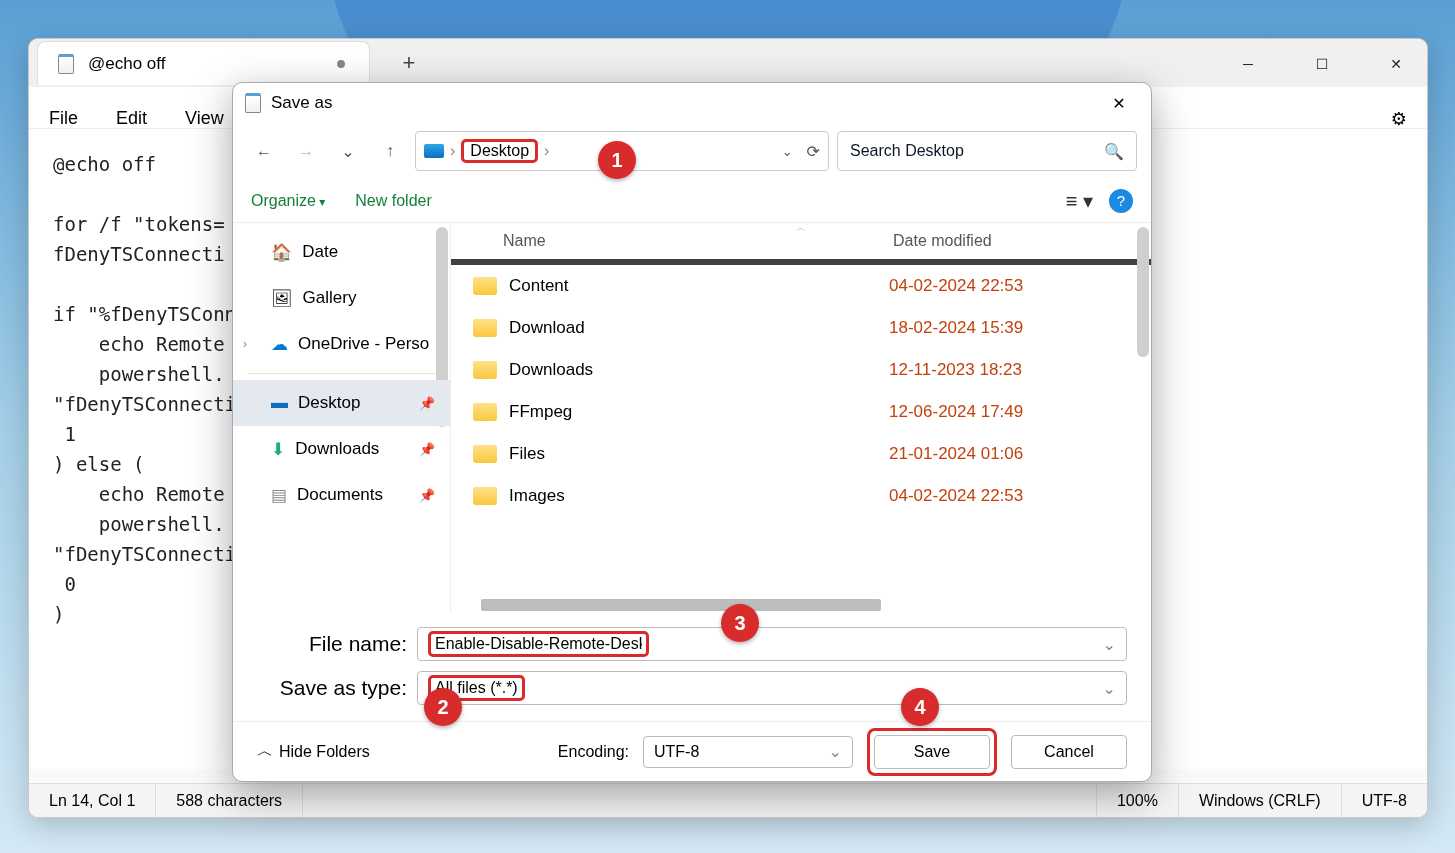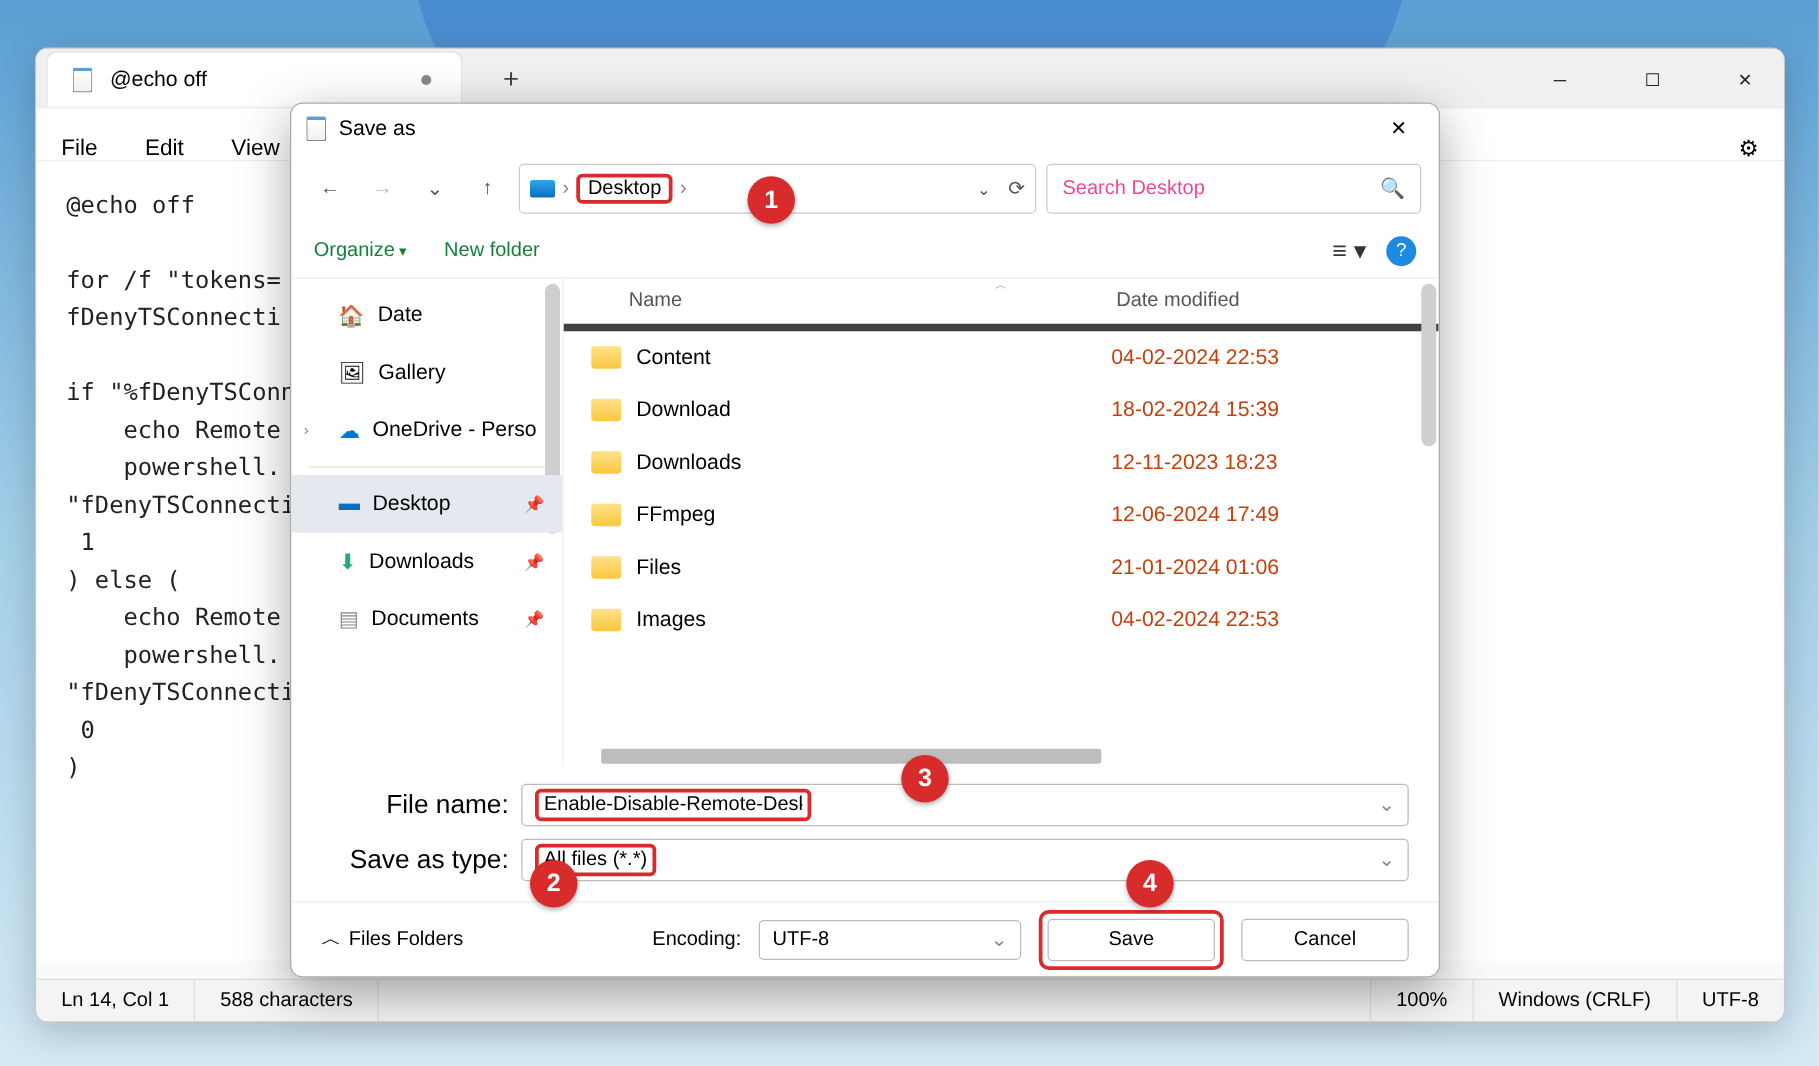--- a/index.html
+++ b/index.html
@@ -27,21 +27,21 @@
 .dlg-close { margin-left: auto; width: 40px; height: 30px; display: flex; align-items: center; justify-content: center; font-size: 16px; cursor: pointer; }
 .dlg-nav { height: 56px; display: flex; align-items: center; padding: 0 14px; gap: 8px; }
 .nav-btn { width: 34px; height: 34px; display: flex; align-items: center; justify-content: center; font-size: 16px; color: #555; cursor: pointer; }
 .addr-bar { flex: 1; height: 40px; border: 1px solid #ccc; border-radius: 4px; display: flex; align-items: center; padding: 0 8px; gap: 6px; font-size: 16px; }
 .addr-icon { width: 20px; height: 14px; background: linear-gradient(#2da8e8,#0b6ec0); border-radius: 2px; }
 .addr-chev { color: #888; }
 .addr-loc { border: 3px solid #d82b2b; border-radius: 5px; padding: 0 6px; }
 .addr-spacer { flex: 1; }
 .addr-drop { color: #555; font-size: 13px; }
 .addr-refresh { color: #555; padding-left: 8px; font-size: 16px; }
-.search-box { width: 300px; height: 40px; border: 1px solid #ccc; border-radius: 4px; display: flex; align-items: center; padding: 0 12px; color: #ec4899; font-size: 16px; }
+.search-box { width: 300px; height: 40px; border: 1px solid #ccc; border-radius: 4px; display: flex; align-items: center; padding: 0 12px; color: #0f172a; font-size: 16px; }
 .dlg-toolbar { height: 44px; display: flex; align-items: center; padding: 0 18px; gap: 30px; border-bottom: 1px solid #eee; }
 .tb-link { color: #15803d; font-size: 16px; cursor: pointer; }
 .tb-drop::after { content: " ▾"; font-size: 12px; }
 .tb-right { margin-left: auto; display: flex; align-items: center; gap: 16px; }
 .view-icon { font-size: 20px; color: #333; }
 .help-icon { width: 24px; height: 24px; border-radius: 50%; background: #1b8ae0; color: #fff; display: flex; align-items: center; justify-content: center; font-size: 15px; }
 .dlg-body { flex: 1; display: flex; overflow: hidden; }
 .sidebar { width: 218px; border-right: 1px solid #eee; padding-top: 6px; overflow-y: hidden; position: relative; }
 .sb-item { height: 46px; display: flex; align-items: center; gap: 10px; padding: 0 14px 0 38px; font-size: 17px; cursor: pointer; position: relative; }
 .sb-item.selected { background: #e4e8ef; }
@@ -63,21 +63,21 @@
 .dlg-fields { padding: 14px 24px 6px 24px; }
 .field-row { display: flex; align-items: center; margin-bottom: 10px; }
 .field-label { width: 160px; text-align: right; padding-right: 10px; font-size: 21px; }
 .field-input { flex: 1; height: 34px; border: 1px solid #bbb; border-radius: 4px; padding: 0 10px; font-size: 16px; display: flex; align-items: center; justify-content: space-between; }
 .field-input input { border: none; outline: none; width: 100%; font-size: 16px; background: transparent; }
 .hl-red { border: 3px solid #d82b2b; border-radius: 5px; padding: 1px 4px; display: inline-block; }
 .dlg-bottom { height: 60px; display: flex; align-items: center; padding: 0 24px; gap: 14px; border-top: 1px solid #eee; }
 .hide-folders { display: flex; align-items: center; gap: 6px; font-size: 16px; cursor: pointer; }
 .enc-label { margin-left: auto; font-size: 16px; }
 .enc-select { width: 210px; height: 32px; border: 1px solid #bbb; border-radius: 4px; padding: 0 10px; font-size: 16px; display: flex; align-items: center; justify-content: space-between; }
-.btn { width: 134px; height: 34px; border: 1px solid #bbb; border-radius: 4px; background: #fff; font-size: 16px; cursor: pointer; }
+.btn { width: 116px; height: 34px; border: 1px solid #bbb; border-radius: 4px; background: #fff; font-size: 16px; cursor: pointer; }
 .btn-save-wrap { border: 3px solid #d82b2b; border-radius: 8px; padding: 4px; }
 
 
 .anno { position: absolute; width: 38px; height: 38px; border-radius: 50%; background: #d82b2b; color: #fff; font-size: 20px; font-weight: bold; display: flex; align-items: center; justify-content: center; z-index: 10; box-shadow: 0 2px 4px rgba(0,0,0,0.3); }
 
 .notepad-icon { width:16px; height:20px; background:linear-gradient(#fff,#f0f0f0); border:1px solid #888; border-top:3px solid #5a9fd4; border-radius:2px; display:inline-block; }
 </style>
 </head>
 <body>
 
@@ -251,21 +251,21 @@
       <div class="field-label">Save as type:</div>
       <div class="field-input">
         <span class="hl-red">All files  (*.*)</span>
         <span style="color:#888">⌄</span>
       </div>
     </div>
   </div>
   <div class="dlg-bottom">
     <div class="hide-folders">
         <span>︿</span>
-        <span>Files Folders</span>
+        <span>Hide Folders</span>
       </div>
     <span class="enc-label">Encoding:</span>
     <div class="enc-select">
         <span>UTF-8</span>
         <span style="color:#888">⌄</span>
       </div>
     <span class="btn-save-wrap"><button class="btn">Save</button></span>
     <button class="btn">Cancel</button>
   </div>
 

